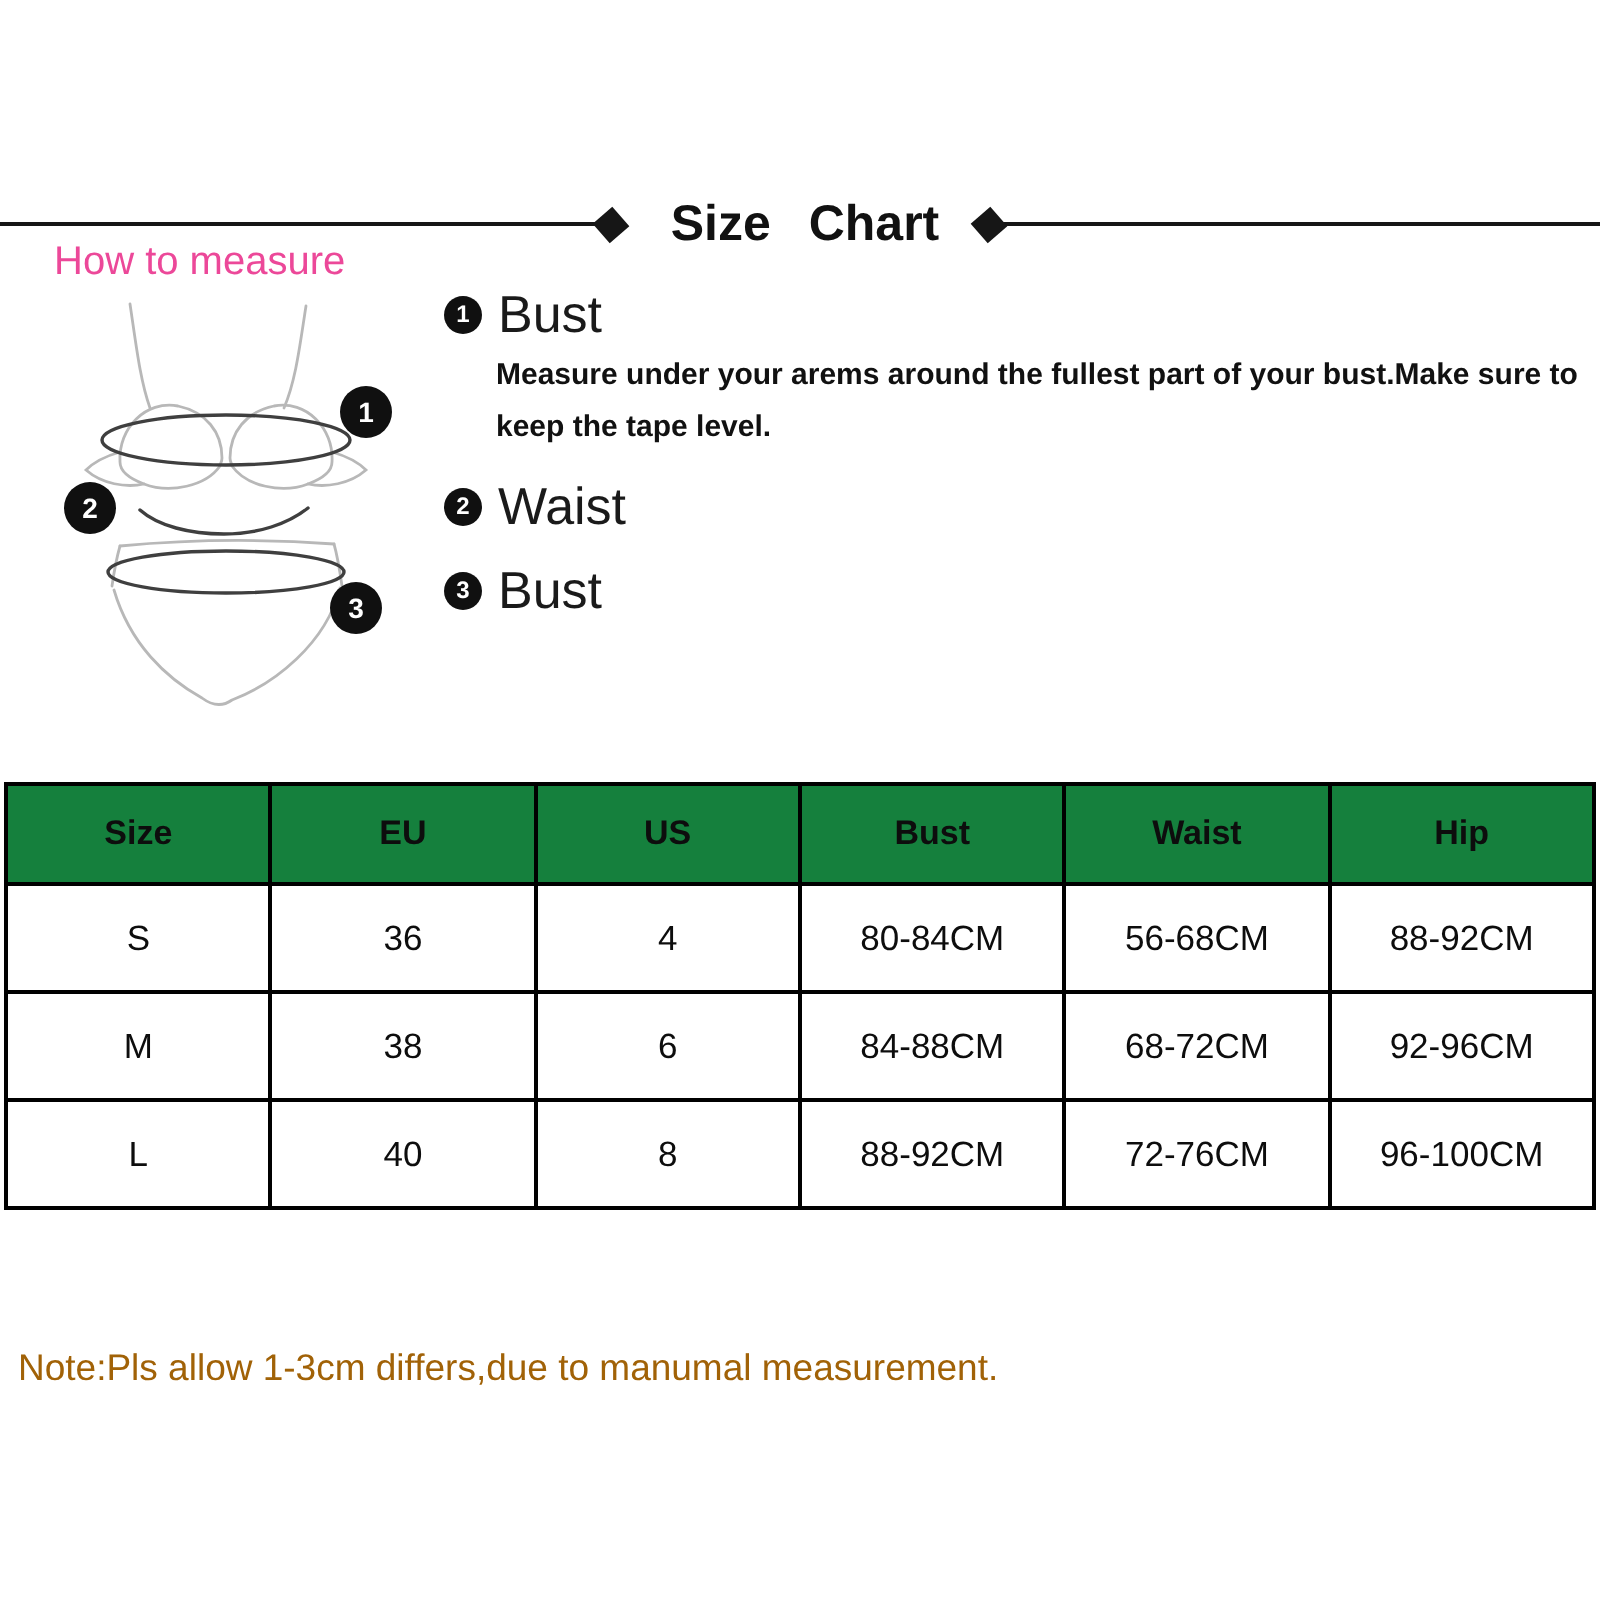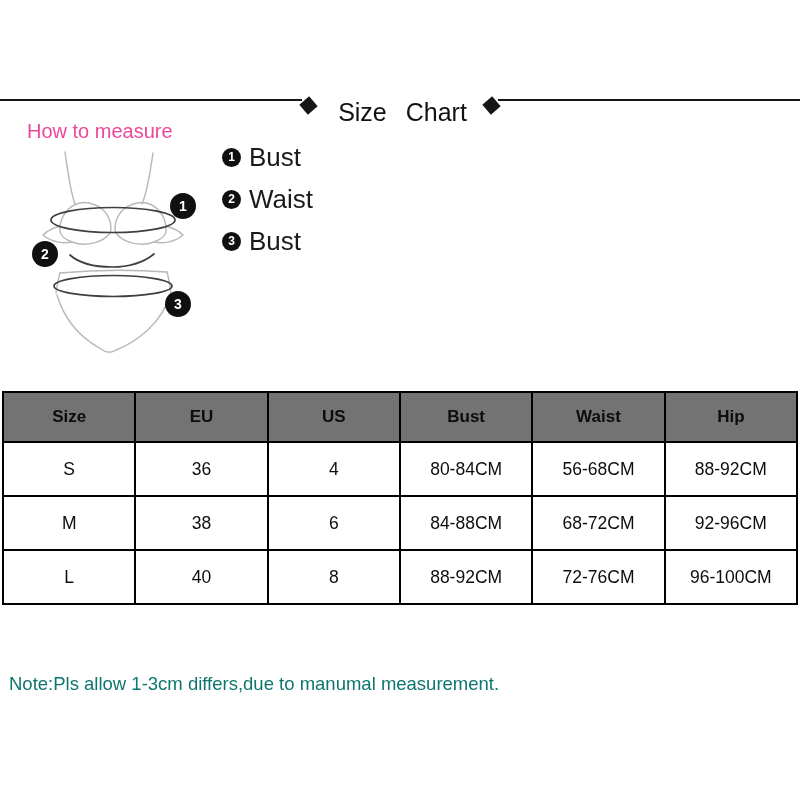--- a/index.html
+++ b/index.html
@@ -3,44 +3,44 @@
 <meta charset="utf-8">
 <style>
   html,body{margin:0;padding:0;}
   body{
     width:800px;height:800px;position:relative;overflow:hidden;
     background:#ffffff;color:#141414;
     font-family:"Liberation Sans", sans-serif;
   }
   
   .header-rule{position:absolute;top:99px;left:0;right:0;height:26px;
-    display:flex;}
+    display:flex;align-items:center;font-weight:bold;}
   .rule-line{flex:1;height:2px;background:#161616;}
   .diamond{width:13px;height:13px;background:#161616;transform:rotate(49deg);flex:0 0 auto;}
   .page-title{font-size:25px;line-height:26px;padding:0 18px 0 23px;word-spacing:12px;
     white-space:nowrap;color:#111;}
   
   .htm-heading{position:absolute;left:27px;top:120px;font-size:20px;color:#ec4899;}
   .figure-wrap{position:absolute;left:15px;top:146px;width:200px;height:232px;}
   
   .instructions{position:absolute;left:222px;top:141px;width:574px;}
   .m-section{margin:0 0 10px 0;}
   .m-head{display:flex;align-items:center;gap:8px;height:32px;}
   .badge{width:19px;height:19px;border-radius:50%;background:#101010;color:#ffffff;
     font-size:12px;font-weight:bold;line-height:19px;text-align:center;flex:0 0 auto;}
   .m-title{font-size:26px;color:#1a1a1a;}
   .m-text{margin:2px 0 0 26px;font-size:15px;font-weight:bold;line-height:26px;color:#111;}
   
   .size-table-wrap{position:absolute;left:2px;top:391px;width:796px;}
   table{width:100%;border-collapse:collapse;table-layout:fixed;}
   th,td{border:2px solid #000000;text-align:center;vertical-align:middle;padding:0;}
-  th{height:48px;background:#737373;font-size:17px;font-weight:bold;color:#0d0d0d;}
+  th{height:48px;background:#15803d;font-size:17px;font-weight:bold;color:#0d0d0d;}
   td{height:52px;font-size:17.5px;font-weight:normal;color:#0d0d0d;}
   
-  .note{position:absolute;left:9px;top:673px;font-size:18.5px;color:#0f766e;}
+  .note{position:absolute;left:9px;top:673px;font-size:18.5px;color:#a16207;}
   svg .outline{fill:none;stroke:#b8b8b8;stroke-width:1.4;stroke-linecap:round;}
   svg .tape{fill:none;stroke:#3f3f3f;stroke-width:1.7;stroke-linecap:round;}
   svg .btxt{font-family:"Liberation Sans",sans-serif;font-size:14px;font-weight:bold;
     fill:#ffffff;text-anchor:middle;}
 </style>
 </head>
 <body>
 
 <div class="header-rule">
   <div class="rule-line"></div>
@@ -85,20 +85,21 @@
     </g>
   </svg>
 </div>
 
 <div class="instructions">
   <div class="m-section">
     <div class="m-head">
       <span class="badge">1</span>
       <span class="m-title">Bust</span>
     </div>
+    <div class="m-text">Measure under your arems around the fullest part of your bust.Make sure to keep the tape level.</div>
   </div>
   <div class="m-section">
     <div class="m-head">
       <span class="badge">2</span>
       <span class="m-title">Waist</span>
     </div>
   </div>
   <div class="m-section">
     <div class="m-head">
       <span class="badge">3</span>

